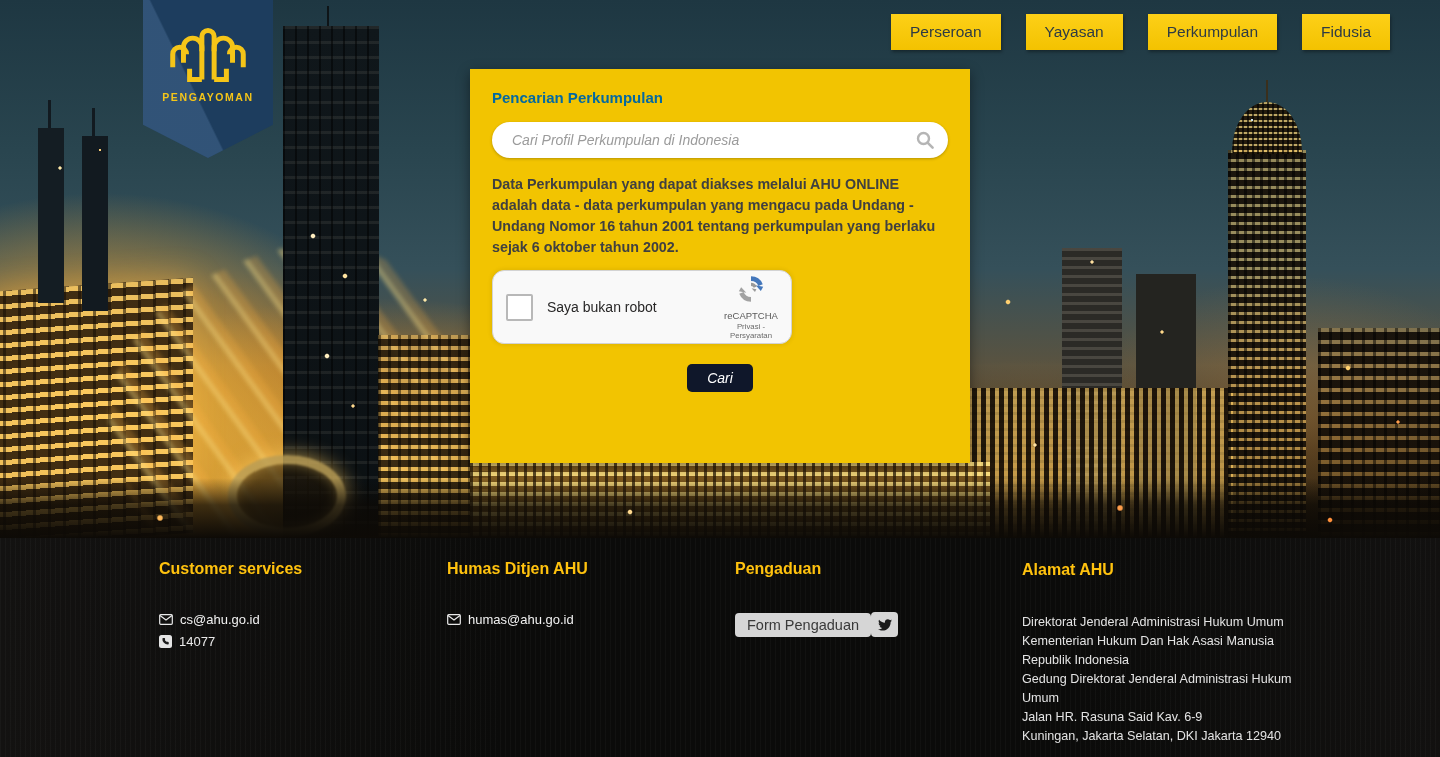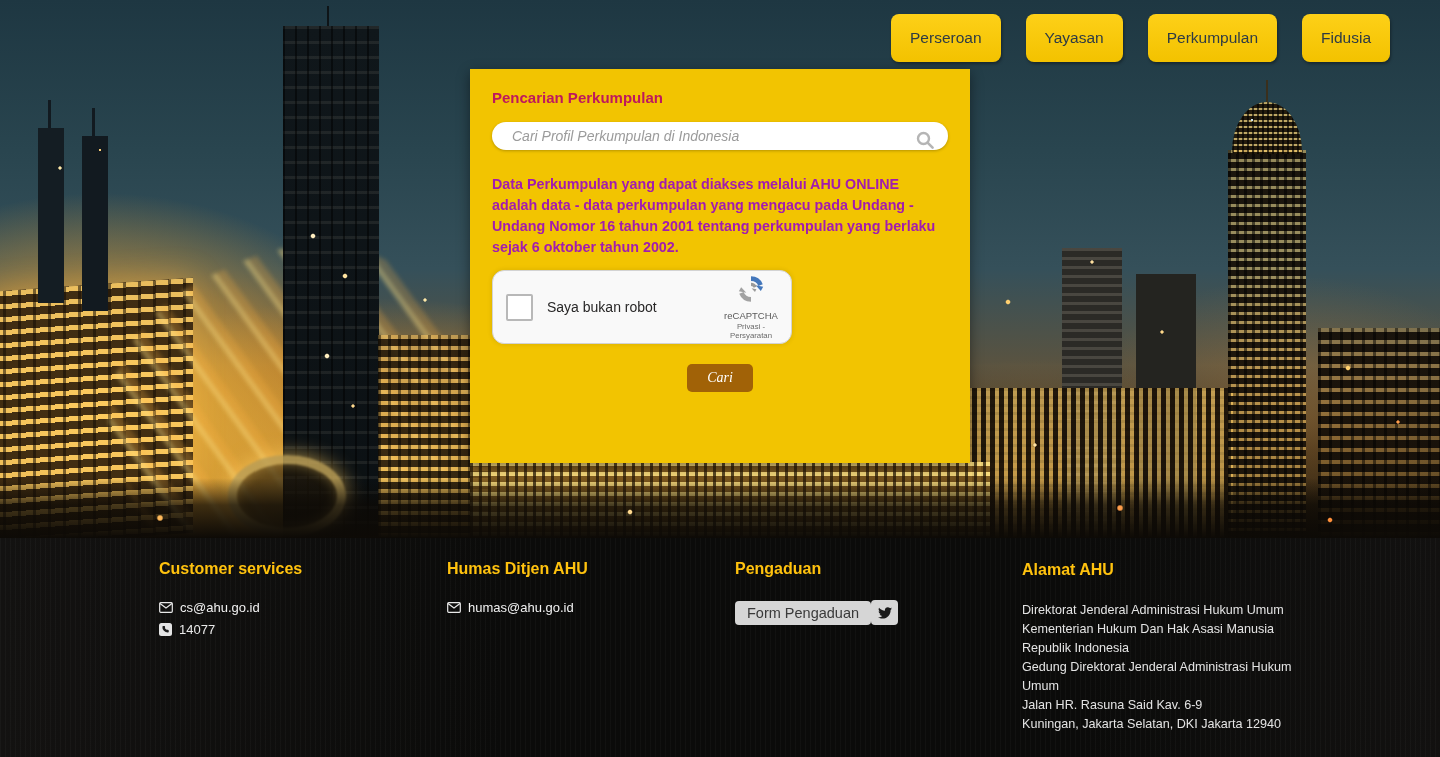--- a/index.html
+++ b/index.html
@@ -98,55 +98,55 @@
       linear-gradient(64deg, rgba(96,134,178,0.30) 0%, rgba(96,134,178,0.30) 40%, rgba(96,134,178,0) 41%),
       #1d3d5e;
     clip-path:polygon(0 0, 100% 0, 100% 79%, 50% 100%, 0 79%);
     display:flex; flex-direction:column; align-items:center; }
   .ribbon svg { margin-top:13px; }
   .ribbon-text { color:#F5C518; font-size:10.5px; font-weight:bold; letter-spacing:1.6px; margin-top:4px; }
 
   
   .topnav { position:absolute; top:14px; right:50px; display:flex; gap:25px; z-index:6; }
   .nav-btn { background:linear-gradient(180deg,#fdd018,#f3c200); color:#2e3b44; border:none; cursor:pointer;
-    font-family:"Liberation Sans", sans-serif; font-size:15.5px; padding:15px 19px; border-radius:8px;
+    font-family:"Liberation Sans", sans-serif; font-size:15.5px; padding:9px 19px; border-radius:0;
     box-shadow:1px 2px 3px rgba(0,0,0,0.35); }
 
   
   .card { position:absolute; left:470px; top:69px; width:500px; height:394px; z-index:4;
     background:#F2C401; box-shadow:0 4px 12px rgba(0,0,0,0.45); padding:20px 22px 14px; }
-  .card-title { font-size:15px; font-weight:bold; color:#be185d; margin-bottom:16px; }
+  .card-title { font-size:15px; font-weight:bold; color:#0369a1; margin-bottom:16px; }
   .search-wrap { position:relative; height:36px; margin-bottom:16px; }
-  .search-wrap input { width:100%; height:28px; border:none; border-radius:18px; padding:0 44px 0 20px;
+  .search-wrap input { width:100%; height:36px; border:none; border-radius:18px; padding:0 44px 0 20px;
     font-family:"Liberation Sans", sans-serif; font-size:14px; font-style:italic; color:#555;
     box-shadow:0 1px 3px rgba(0,0,0,0.25); outline:none; }
   .search-wrap input::placeholder { color:#9b9b9b; font-style:italic; }
   .search-ico { position:absolute; right:13px; top:8px; }
-  .card-desc { font-size:14.3px; font-weight:bold; color:#a21caf; line-height:21px; margin-bottom:12px; }
+  .card-desc { font-size:14.3px; font-weight:bold; color:#404040; line-height:21px; margin-bottom:12px; }
   .notice { background:#1E96C8; border:1px solid #1780ab; color:#fff; font-size:13.5px;
     padding:10px 13px; height:38px; margin-bottom:22px; }
   .recaptcha { width:300px; height:74px; background:#f9f9f9; border:1px solid #d3d3d3; border-radius:12px;
     box-shadow:0 0 4px 1px rgba(0,0,0,0.08); display:flex; align-items:center; padding:0 10px 0 13px; margin-bottom:20px; }
   .rc-box { width:27px; height:27px; background:#fff; border:2px solid #b8b8b8; border-radius:2px; cursor:pointer; flex:none; }
   .rc-label { font-size:14px; color:#282727; margin-left:14px; flex:1 1 auto; }
   .rc-brand { width:60px; text-align:center; flex:none; }
   .rc-brand .rc-name { font-size:9.5px; color:#5a5a5a; margin-top:2px; }
   .rc-brand .rc-links { font-size:7.8px; color:#6a6a6a; margin-top:1px; cursor:pointer; }
-  .cari-btn { display:block; margin:0 auto; background:#a16207; color:#fff; border:none; cursor:pointer;
-    font-family:Liberation Serif, serif; font-style:italic; font-size:14px; padding:6px 20px; border-radius:5px; }
+  .cari-btn { display:block; margin:0 auto; background:#0f172a; color:#fff; border:none; cursor:pointer;
+    font-family:Liberation Sans, sans-serif; font-style:italic; font-size:14px; padding:6px 20px; border-radius:5px; }
 
   
   .footer { position:absolute; left:0; top:538px; width:1440px; height:219px;
     background:
       repeating-linear-gradient(90deg, rgba(255,255,255,0.028) 0 1px, rgba(0,0,0,0) 1px 5px),
       linear-gradient(90deg,#131211,#0b0b0a 35%, #0b0b0a 75%, #121110);
   }
   .fcol { position:absolute; top:22px; }
   .fcol-1 { left:159px; } .fcol-2 { left:447px; } .fcol-3 { left:735px; } .fcol-4 { left:1022px; width:280px; }
-  .f-head { color:#FFC20E; font-size:16px; font-weight:bold; margin-bottom:22px; }
+  .f-head { color:#FFC20E; font-size:16px; font-weight:bold; margin-bottom:34px; }
   .f-row { display:flex; align-items:center; gap:7px; color:#e9e9e9; font-size:13px; margin-bottom:7px; }
   .f-link { color:#f2f2f2; text-decoration:none; cursor:pointer; }
   .addr { color:#e4e4e4; font-size:12.6px; line-height:19px; }
   .peng-row { display:flex; gap:0; align-items:center; }
   .form-btn { background:#d6d6d6; color:#3a3a3a; border:none; cursor:pointer;
     font-family:"Liberation Sans", sans-serif; font-size:14.5px; padding:4px 12px; border-radius:4px; }
   .tw-btn { background:#d6d6d6; border:none; cursor:pointer; width:27px; height:25px; border-radius:4px;
     display:flex; align-items:center; justify-content:center; }
 </style>
 </head>
@@ -160,20 +160,34 @@
   <div class="bldg b-mid-cluster"></div>
   <div class="bldg roundabout"></div>
   <div class="bldg b-right-towers"></div>
   <div class="bldg b-right-mid"></div>
   <div class="bldg b-dome"></div>
   <div class="bldg b-far-right"></div>
   <div class="bldg b-gold-band"></div>
   <div class="bldg bottom-strip"></div>
   <div class="bldg speckles"></div>
 
+  <div class="ribbon">
+    <svg width="92" height="74" viewBox="0 0 120 95">
+      <g stroke="#F5C518" stroke-width="6.5" fill="none">
+        <path d="M52 86 V30 A8 8 0 0 1 68 30 V86"></path>
+        <path d="M28 64 V44 A12 12 0 0 1 52 44 V49"></path>
+        <path d="M92 64 V44 A12 12 0 0 0 68 44 V49"></path>
+        <path d="M14 70 V53 A9 9 0 0 1 32 53"></path>
+        <path d="M106 70 V53 A9 9 0 0 0 88 53"></path>
+        <path d="M36 72 V86 H52"></path>
+        <path d="M84 72 V86 H68"></path>
+      </g>
+    </svg>
+    <div class="ribbon-text">PENGAYOMAN</div>
+  </div>
 
   <nav class="topnav">
     <button class="nav-btn">Perseroan</button>
     <button class="nav-btn">Yayasan</button>
     <button class="nav-btn">Perkumpulan</button>
     <button class="nav-btn">Fidusia</button>
   </nav>
 
   <div class="card">
     <div class="card-title">Pencarian Perkumpulan</div>

